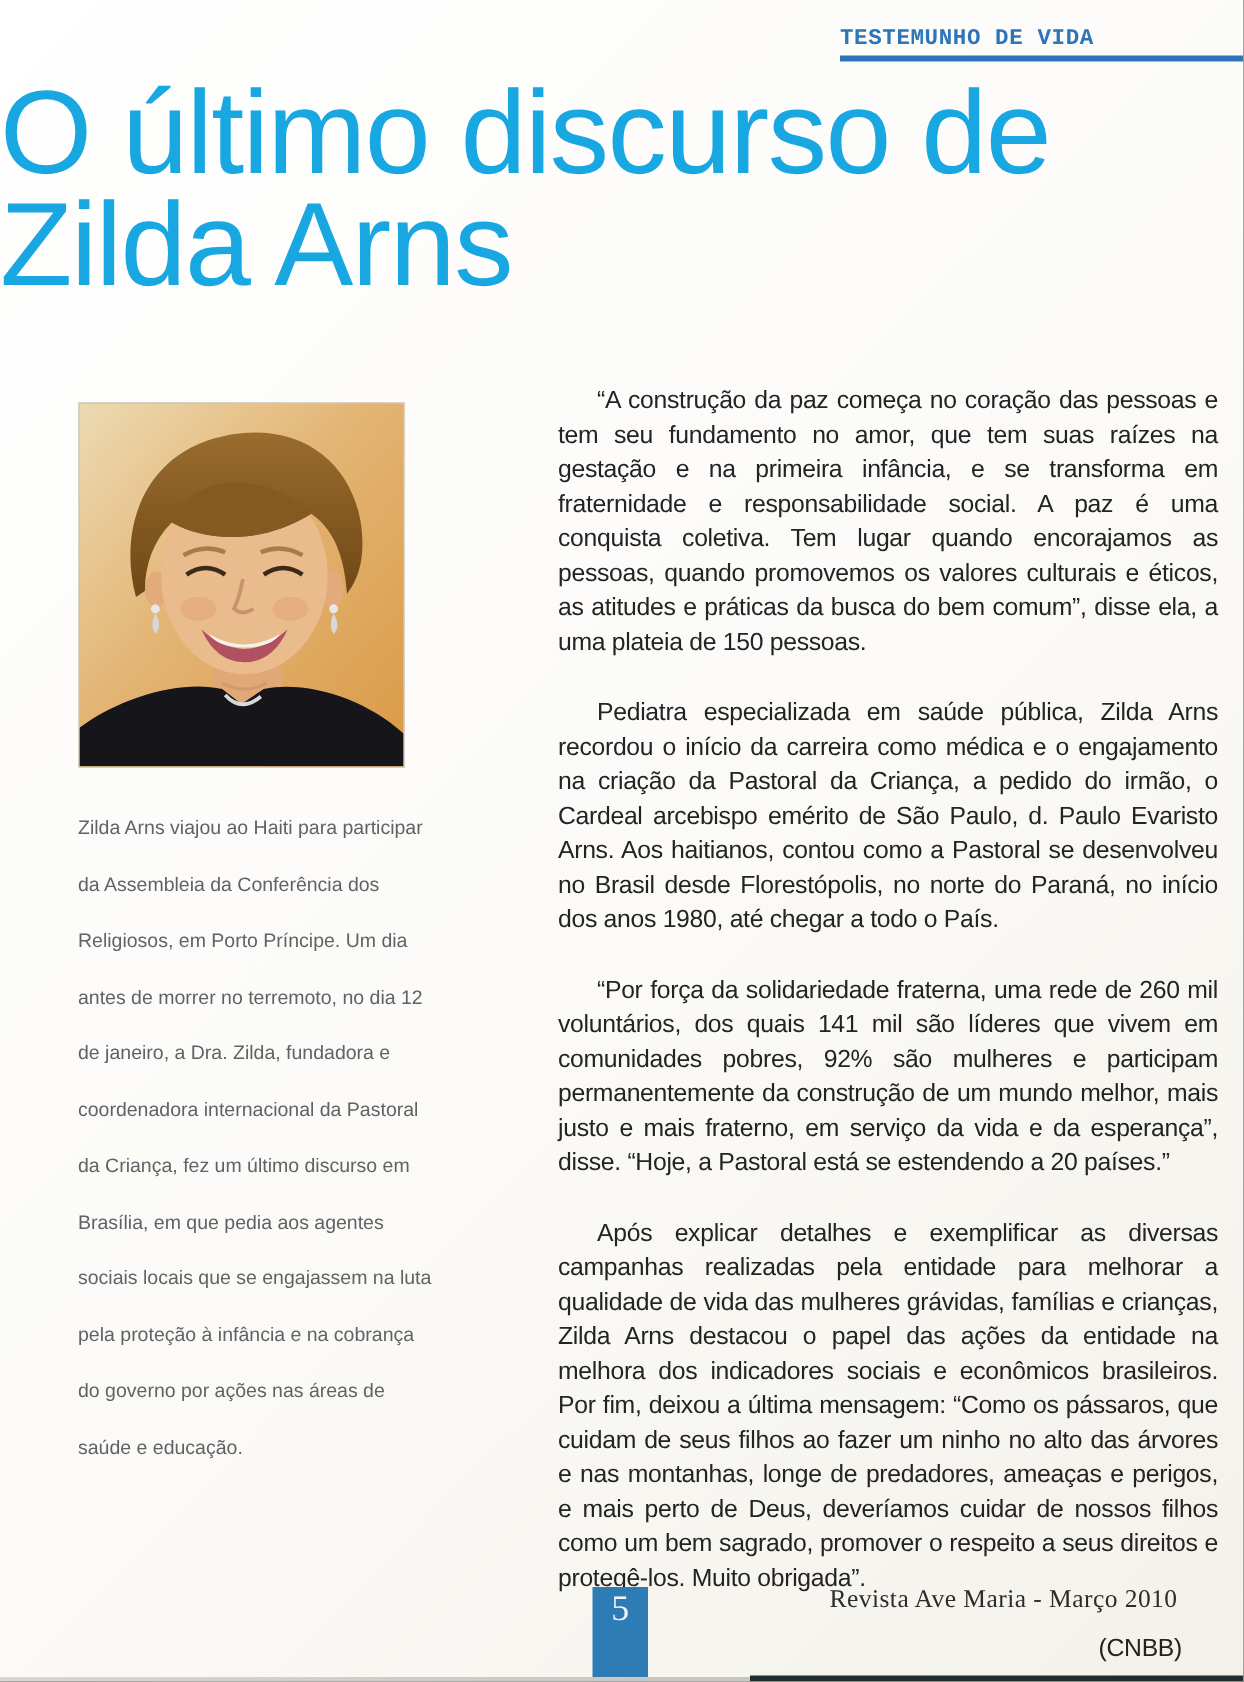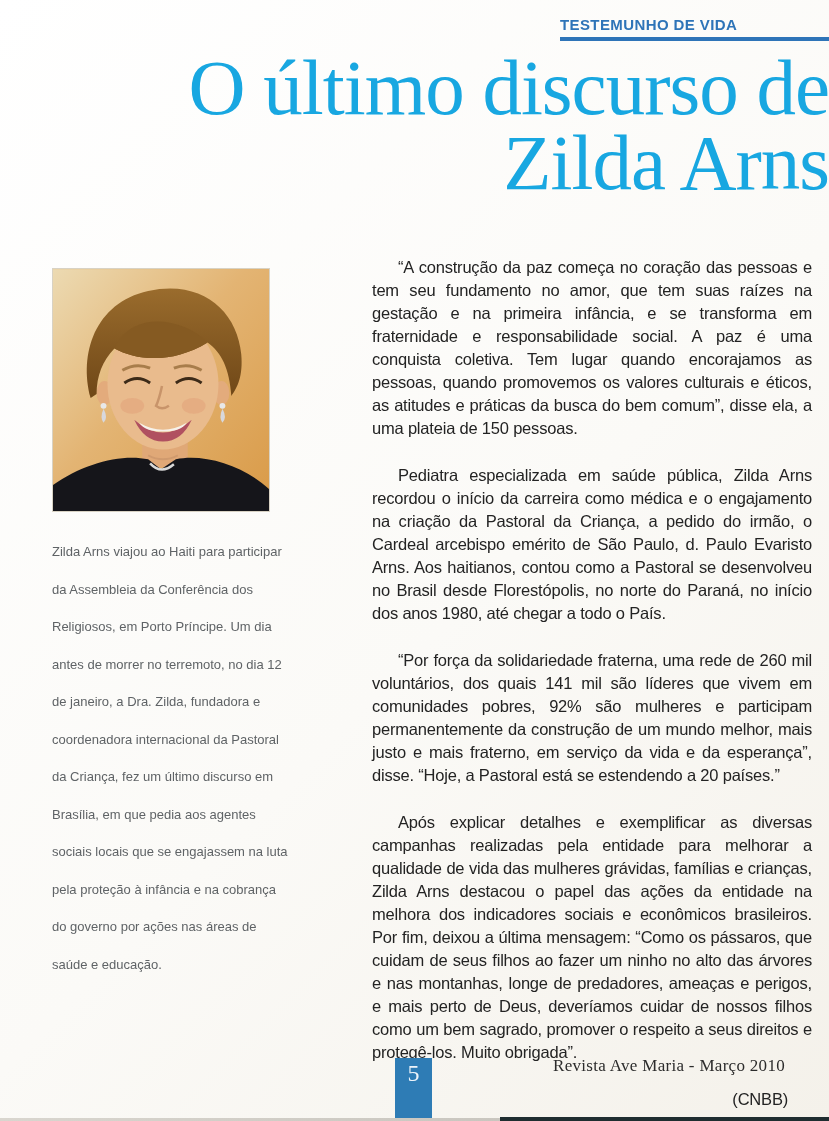--- a/index.html
+++ b/index.html
@@ -14,31 +14,31 @@
   }
 
   
   .section-header {
     position:absolute; top:16px; right:0; left:560px;
     border-bottom:4px solid #2e74b8;
     text-align:left;
     padding-bottom:3px;
   }
   .section-header span {
-    font-family:Liberation Sans, sans-serif;
+    font-family:Liberation Mono, monospace;
     font-weight:bold; font-size:15px; letter-spacing:.4px;
     color:#2e74b8;
     text-decoration:none;
   }
 
   
   .title {
     position:absolute; top:48px; left:0; width:100%;
-    text-align:right;
-    font-family:Liberation Serif, serif;
+    text-align:left;
+    font-family:Liberation Sans, sans-serif;
     font-weight:normal;
     color:#18a7e1;
     line-height:1.0;
   }
   .title .line1 { display:block; font-size:79px; letter-spacing:-1px; }
   .title .line2 { display:block; font-size:79px; letter-spacing:-1px; margin-top:-4px; }
 
   
   .photo {
     position:absolute; left:52px; top:268px;

